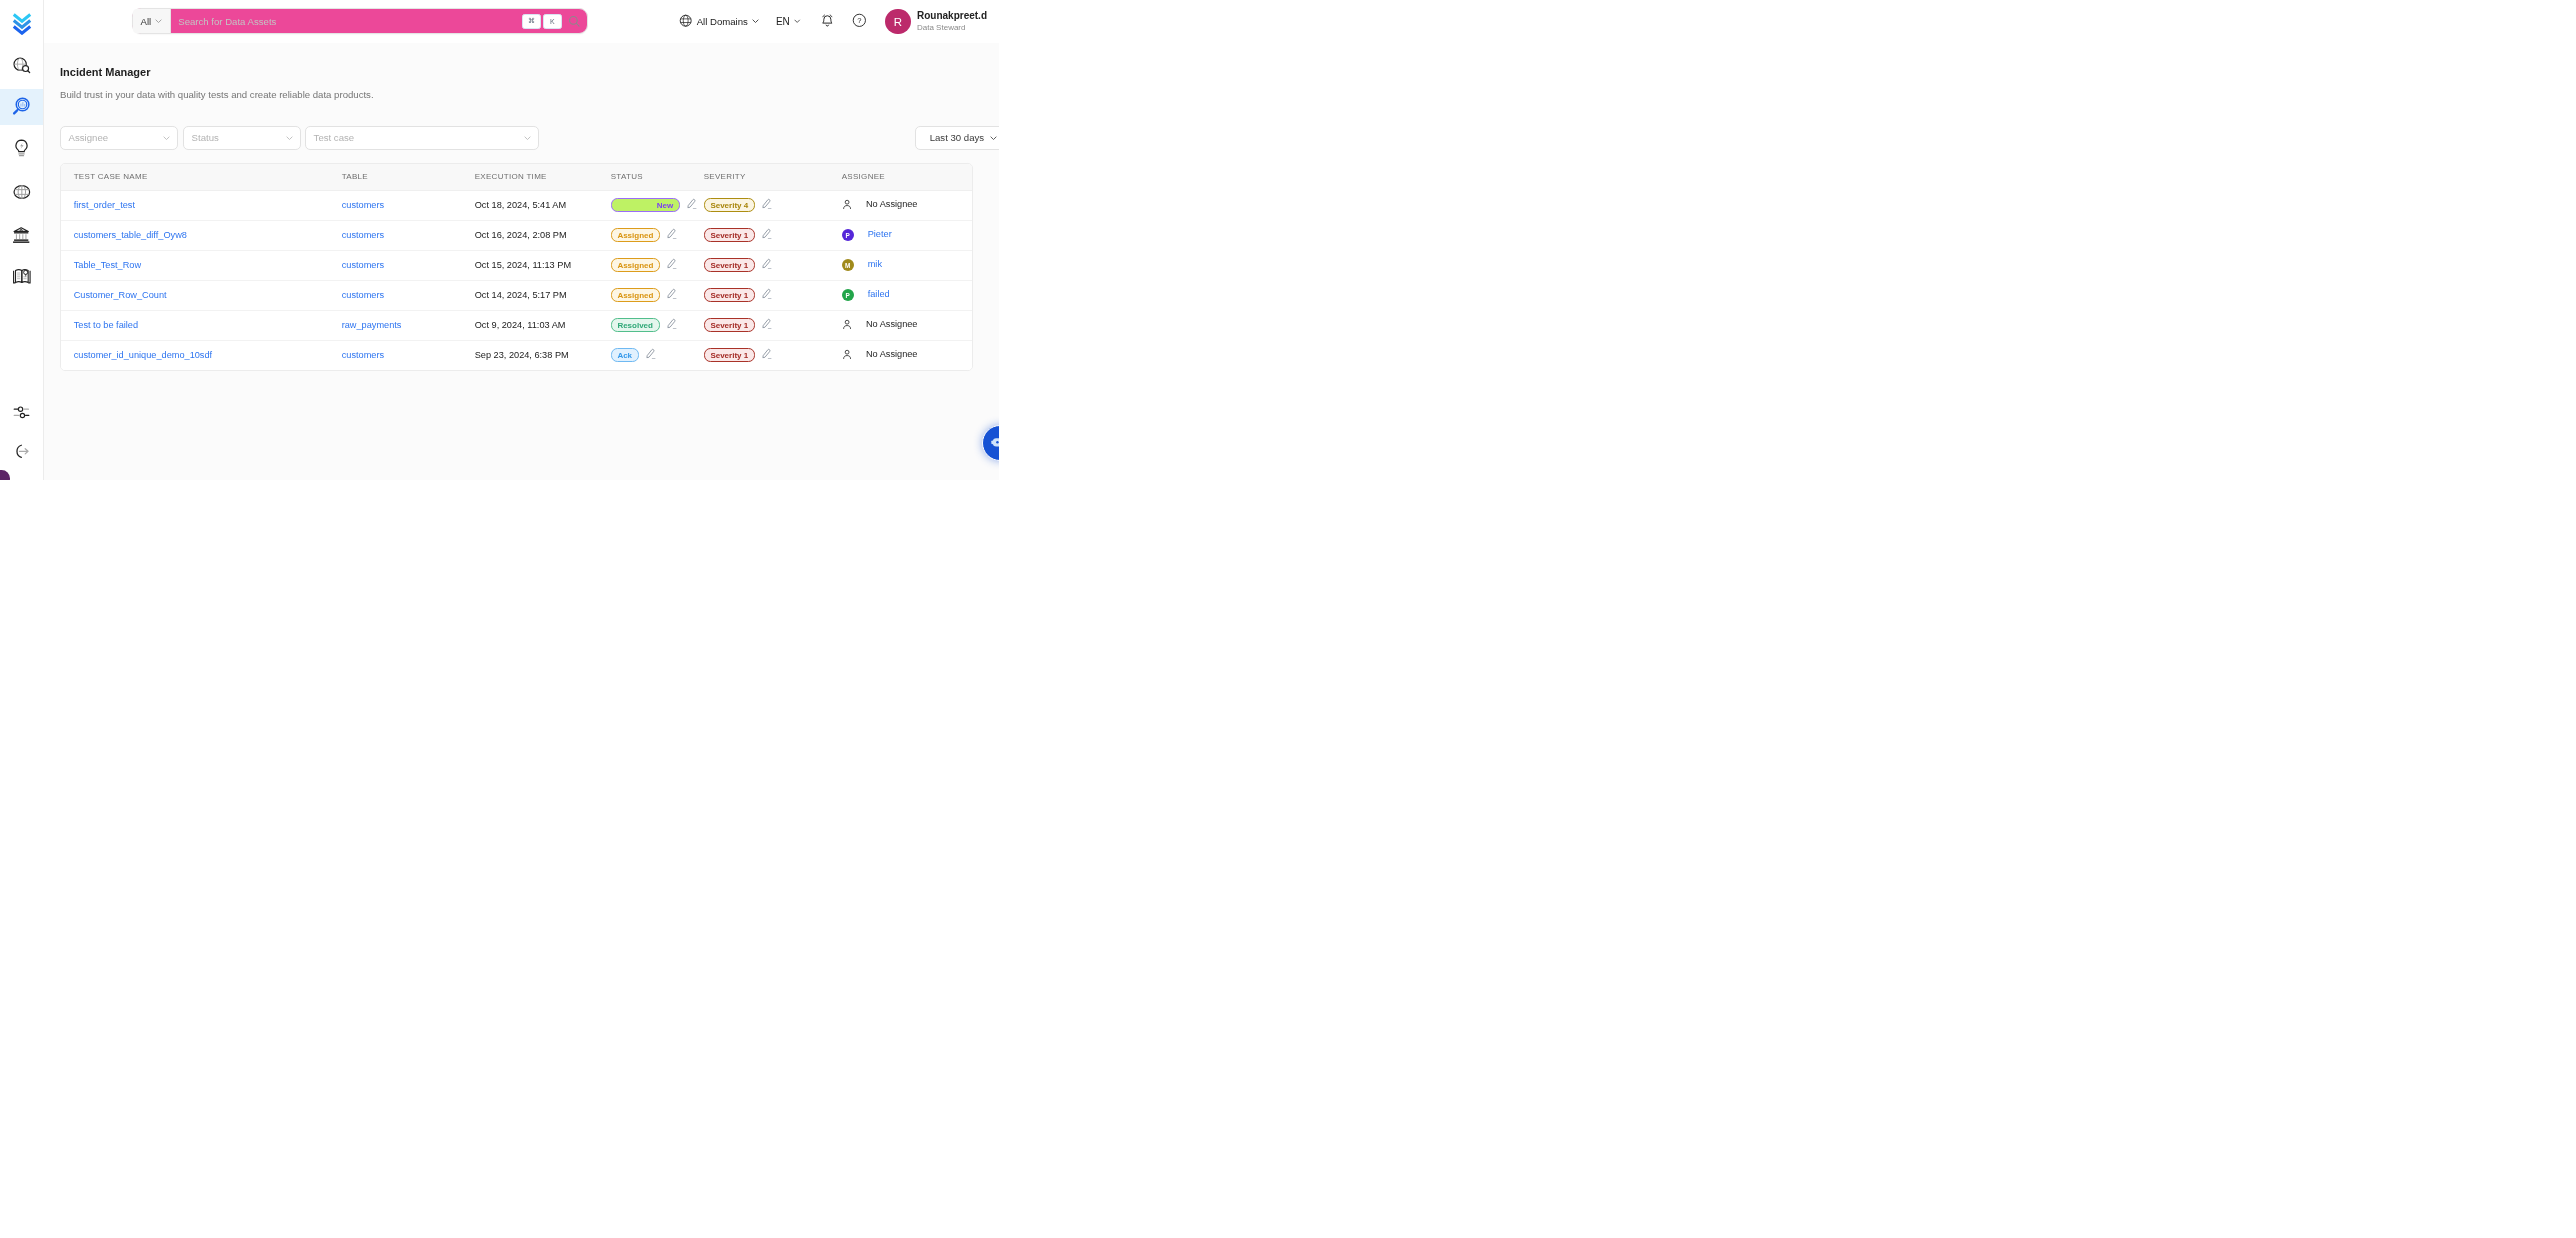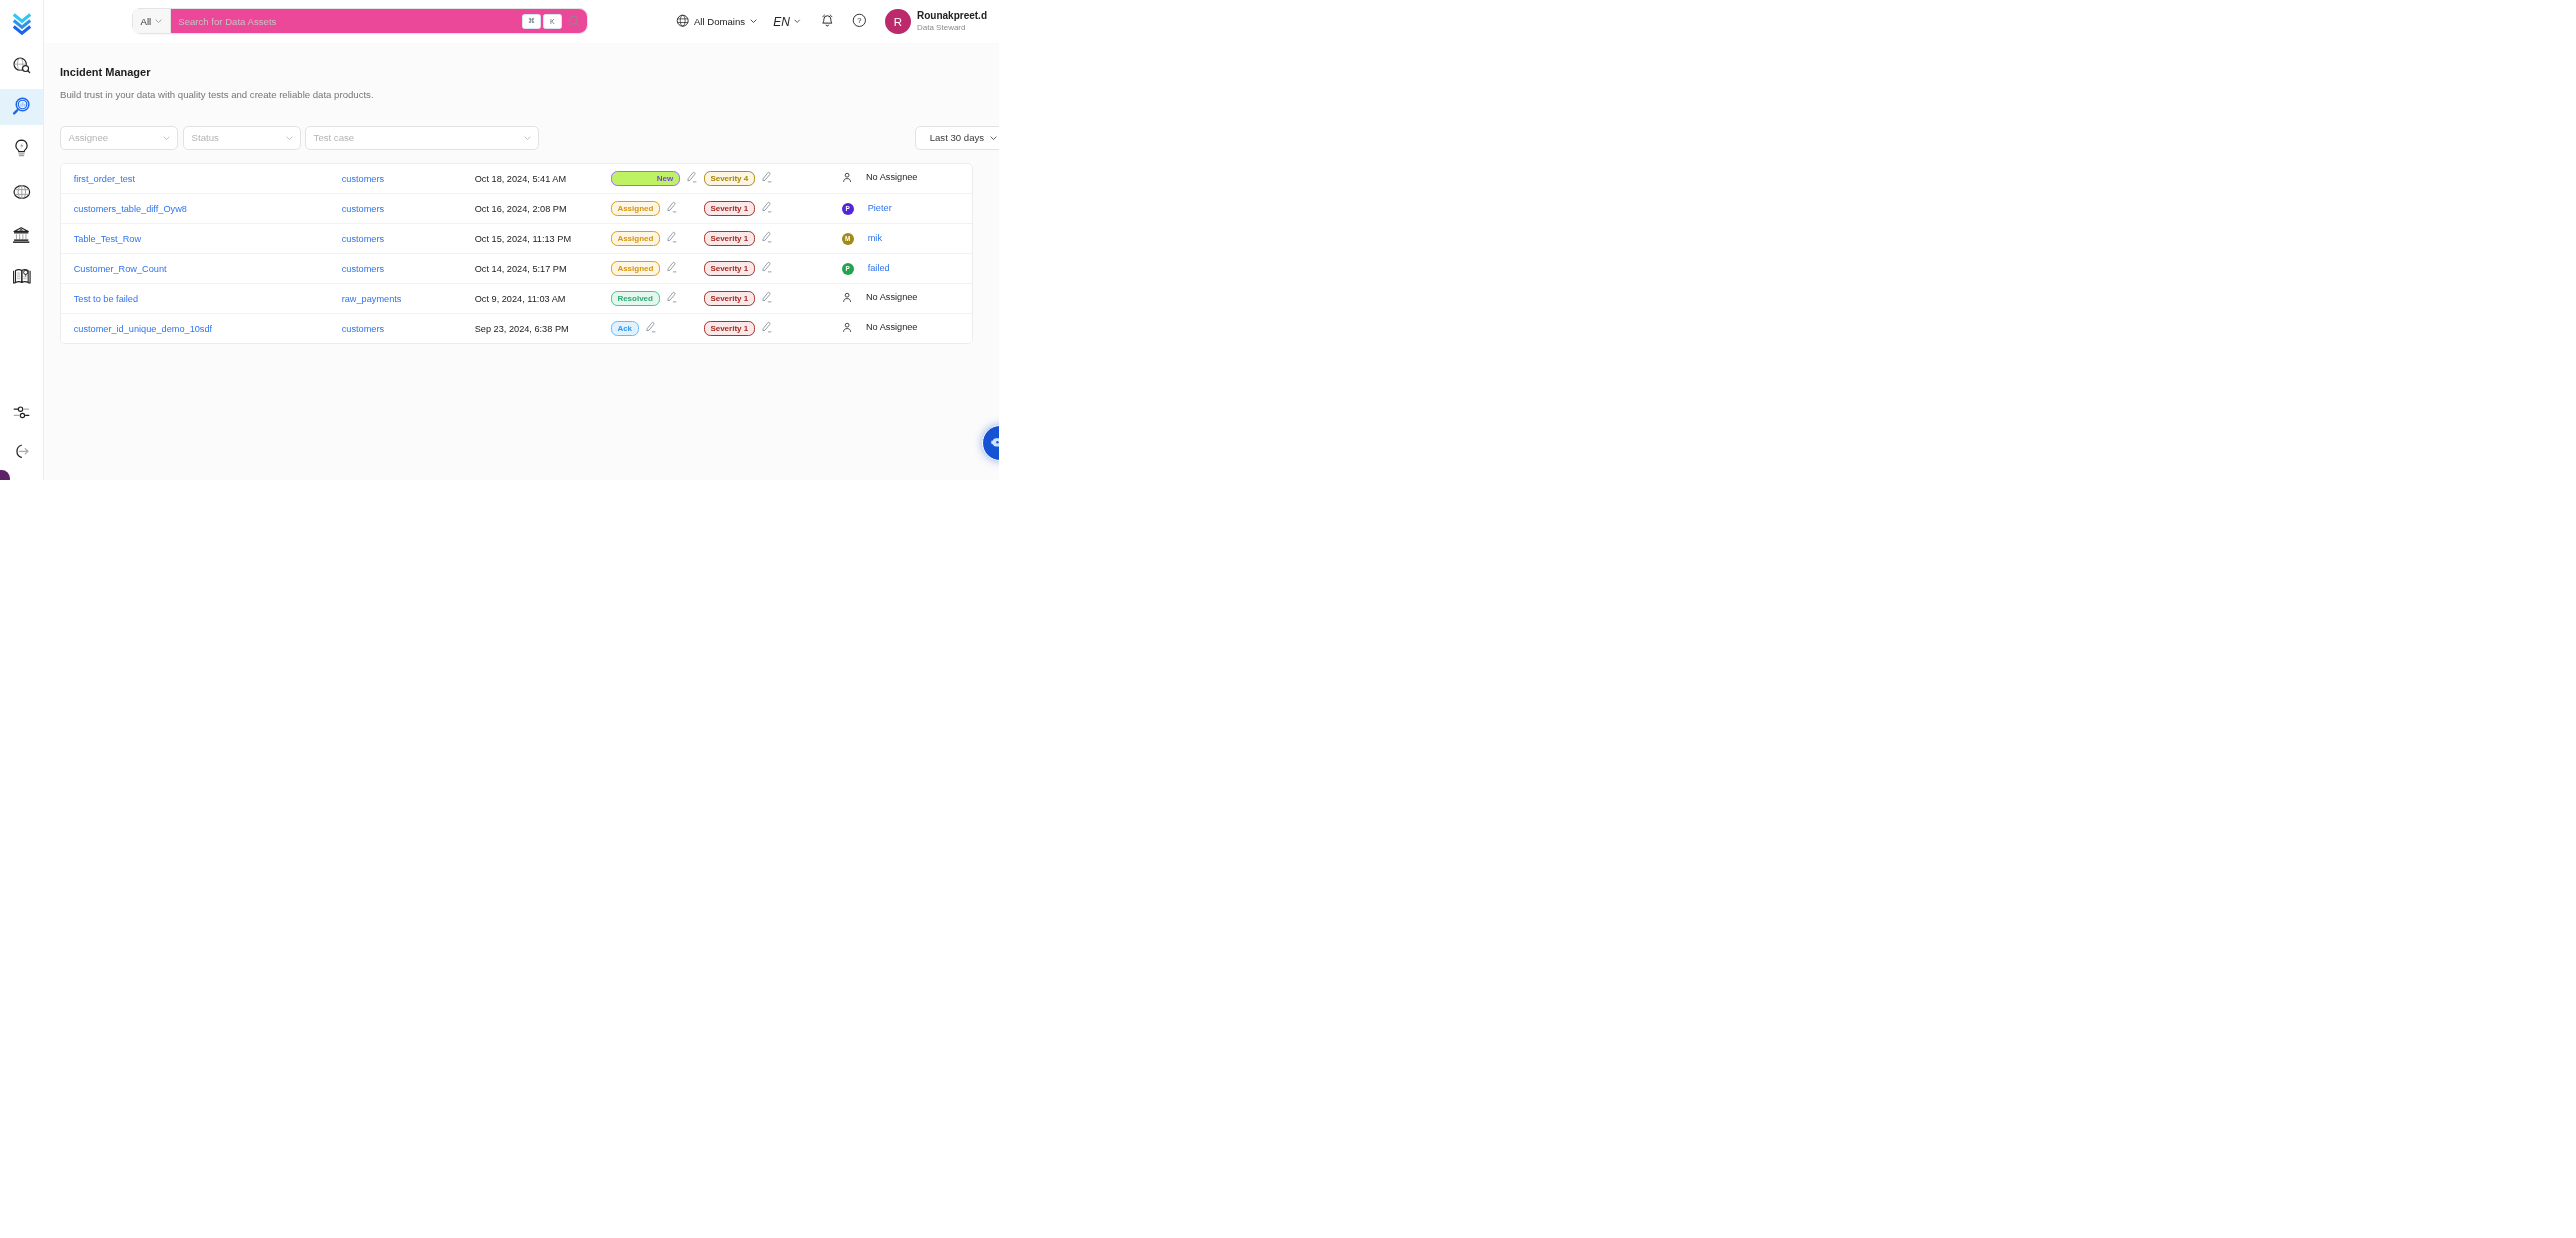--- a/index.html
+++ b/index.html
@@ -18,21 +18,21 @@
          border-right:0.6px solid #E4E4E4;border-radius:3.8px 0 0 3.8px;font-size:9.6px;color:#333;cursor:pointer;}
   .search-input{flex:1;border:none;outline:none;background:transparent;font-size:9.6px;padding:0 7.6px;color:#333;
                 font-family:"Liberation Sans",sans-serif;}
   .search-input::placeholder{color:#C3C3C3;}
   .kbd{display:inline-flex;align-items:center;justify-content:center;min-width:12.7px;height:12.7px;border:0.6px solid #D9E4F2;
        border-radius:2.5px;font-size:7px;color:#5F6B7A;background:#fff;padding:0 1.9px;margin-right:2.5px;}
   .search-ic{margin:0 6.4px 0 3.8px;display:flex;cursor:pointer;}
   .tb-right{position:absolute;right:0;top:0;height:43px;display:flex;align-items:center;}
   .tb-item{display:flex;align-items:center;gap:4.5px;cursor:pointer;}
   .domains{font-size:9.6px;color:#222;margin-right:16.6px;}
-  .lang{font-size:12px;color:#222;margin-right:19px;font-style:italic;}
+  .lang{font-size:10px;color:#222;margin-right:19px;}
   .icon-btn{margin-right:18px;display:flex;cursor:pointer;}
   .avatar{width:25.5px;height:25.5px;border-radius:50%;display:flex;align-items:center;justify-content:center;
           color:#fff;font-size:11.5px;margin-right:6.4px;cursor:pointer;flex:0 0 auto;}
   .who{width:82px;overflow:hidden;white-space:nowrap;line-height:1.25;}
   .who .nm{font-size:10px;font-weight:bold;color:#222;}
   .who .rl{font-size:8px;color:#8A8A8A;}
   
   .main{position:absolute;left:43px;top:43px;right:0;bottom:0;background:#FBFBFB;}
   .pg-title{position:absolute;left:17px;top:23px;font-size:11px;font-weight:bold;color:#1E1E1E;}
   .pg-sub{position:absolute;left:17px;top:46px;font-size:9.6px;color:#757575;}
@@ -267,20 +267,28 @@
         </svg>
     </div>
     <div class="filter dark" style="left:872px;width:80px;">
       <span>Last 30 days</span>
       <svg width="7" height="4.5" viewBox="0 0 11 7">
           <path d="M1 1 L5.5 5.5 L10 1" stroke="#555" stroke-width="1.5" fill="none"></path>
         </svg>
     </div>
 
     <div class="card">
+      <div class="thead">
+        <div class="th">TEST CASE NAME</div>
+        <div class="th">TABLE</div>
+        <div class="th">EXECUTION TIME</div>
+        <div class="th">STATUS</div>
+        <div class="th">SEVERITY</div>
+        <div class="th">ASSIGNEE</div>
+      </div>
       <div>
   <div class="trow">
     <div class="td">
               <a class="link">first_order_test</a>
             </div>
     <div class="td">
               <a class="link">customers</a>
             </div>
     <div class="td time">Oct 18, 2024, 5:41 AM</div>
     <div class="td">

